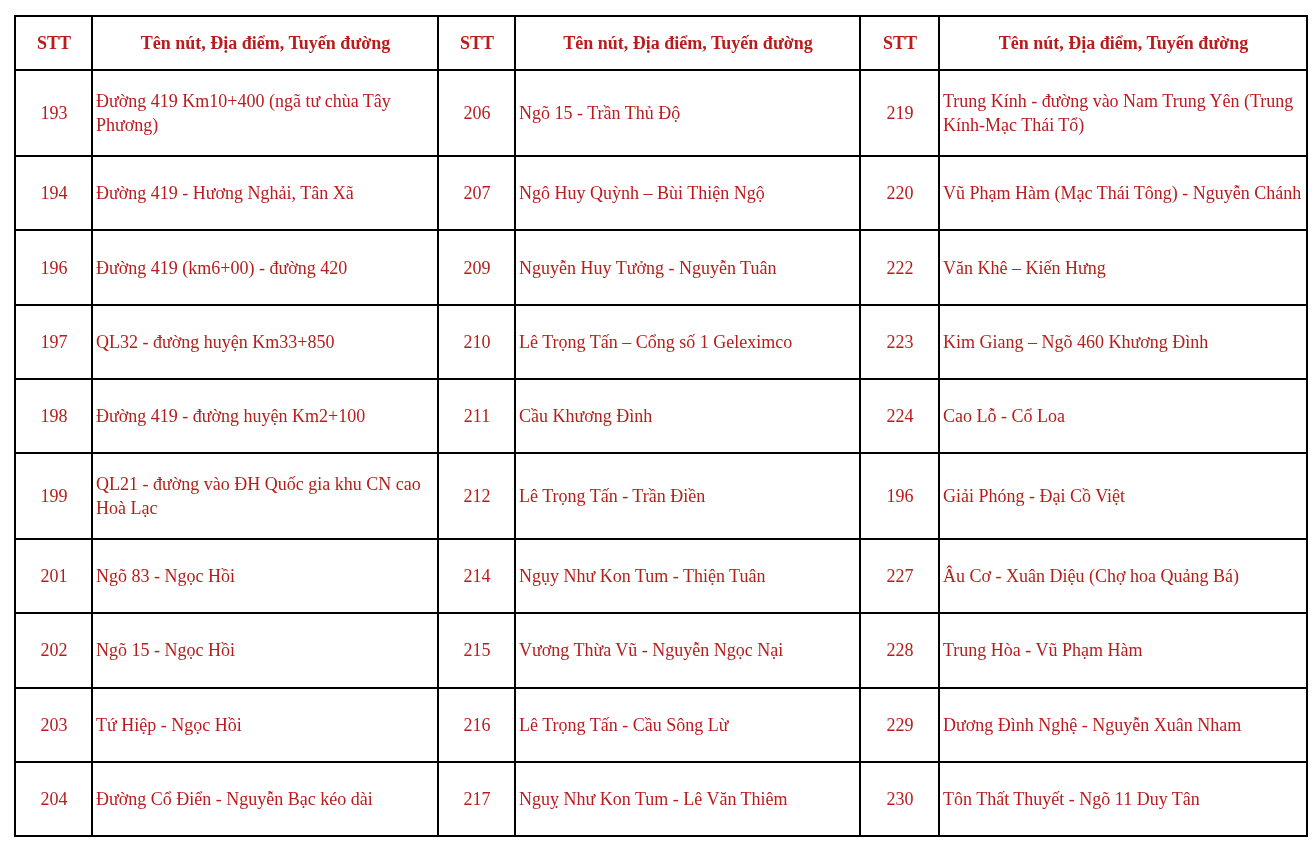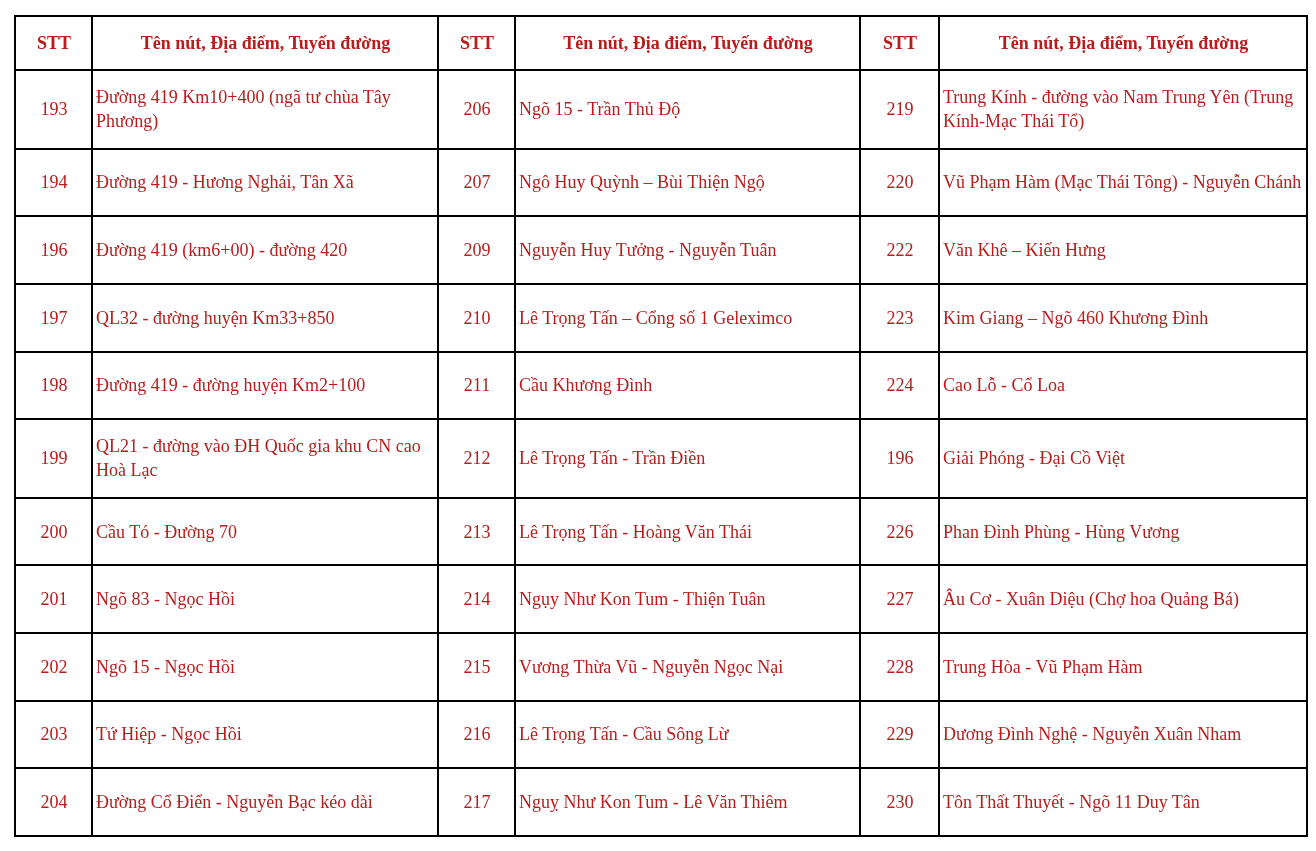--- a/index.html
+++ b/index.html
@@ -89,28 +89,20 @@
       </tr>
       <tr>
         <td class="stt">199</td>
         <td class="name">QL21 - đường vào ĐH Quốc gia khu CN cao Hoà Lạc</td>
         <td class="stt">212</td>
         <td class="name">Lê Trọng Tấn - Trần Điền</td>
         <td class="stt">196</td>
         <td class="name">Giải Phóng - Đại Cồ Việt</td>
       </tr>
       <tr>
-        <td class="stt">200</td>
-        <td class="name">Cầu Tó - Đường 70</td>
-        <td class="stt">213</td>
-        <td class="name">Lê Trọng Tấn - Hoàng Văn Thái</td>
-        <td class="stt">226</td>
-        <td class="name">Phan Đình Phùng - Hùng Vương</td>
-      </tr>
-      <tr>
         <td class="stt">201</td>
         <td class="name">Ngõ 83 - Ngọc Hồi</td>
         <td class="stt">214</td>
         <td class="name">Ngụy Như Kon Tum - Thiện Tuân</td>
         <td class="stt">227</td>
         <td class="name">Âu Cơ - Xuân Diệu (Chợ hoa Quảng Bá)</td>
       </tr>
       <tr>
         <td class="stt">202</td>
         <td class="name">Ngõ 15 - Ngọc Hồi</td>

